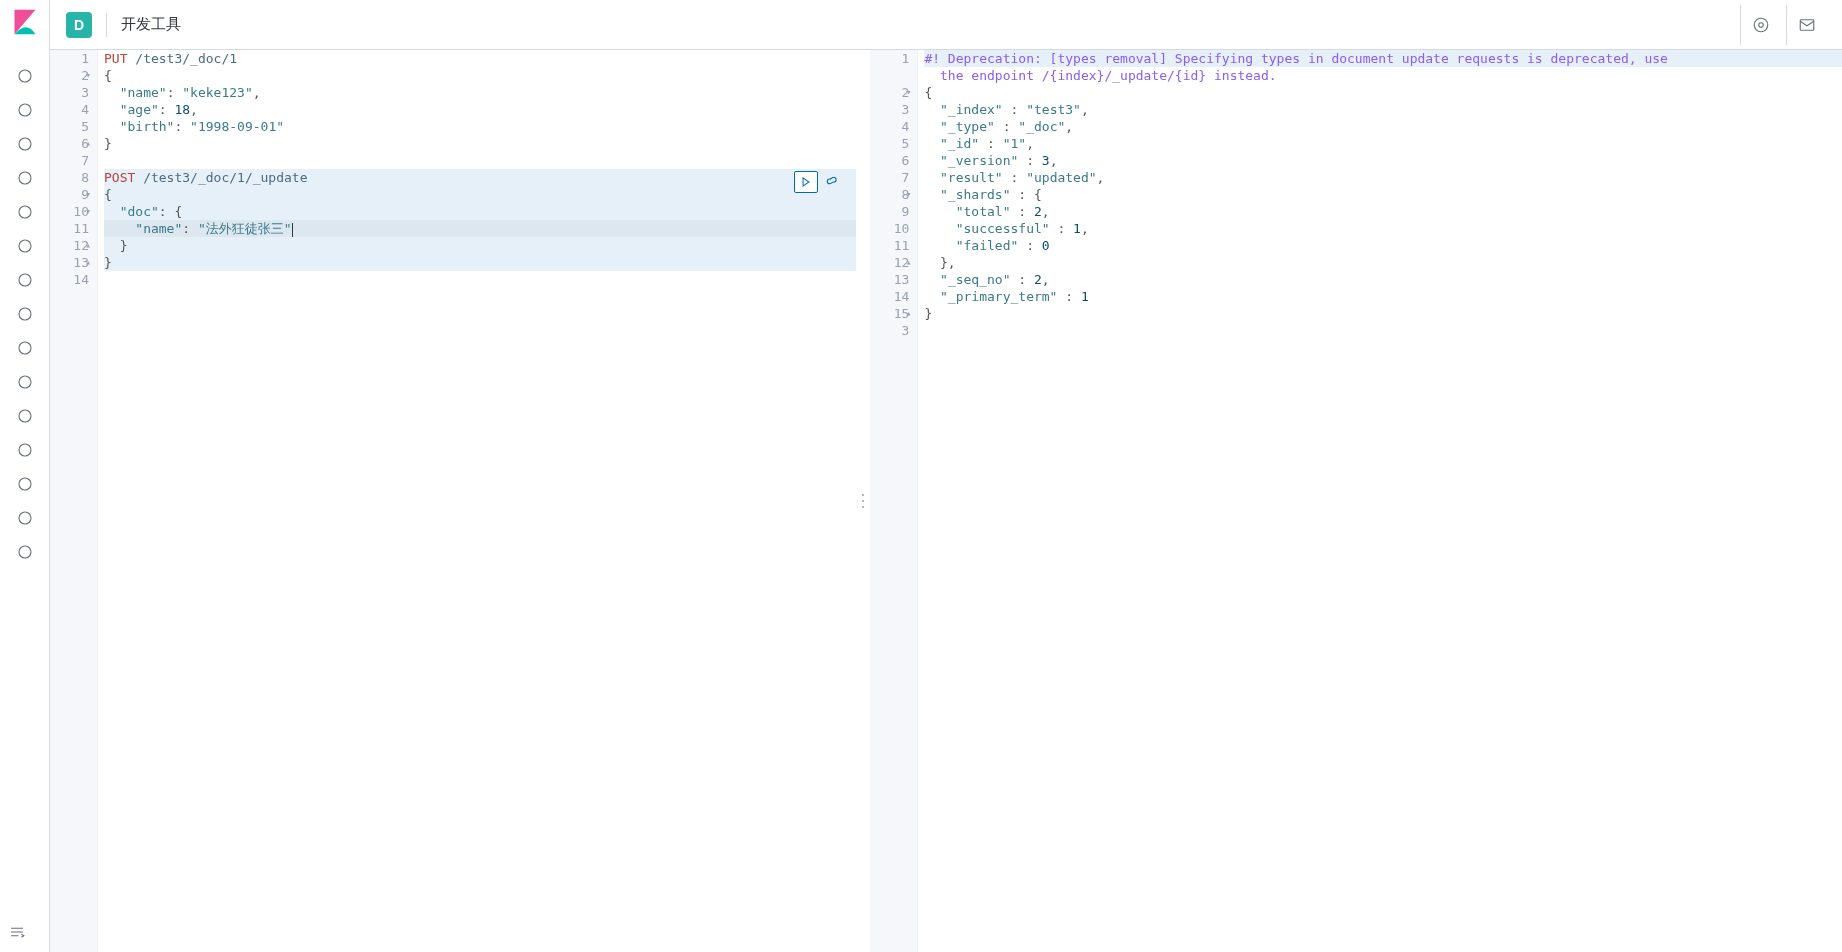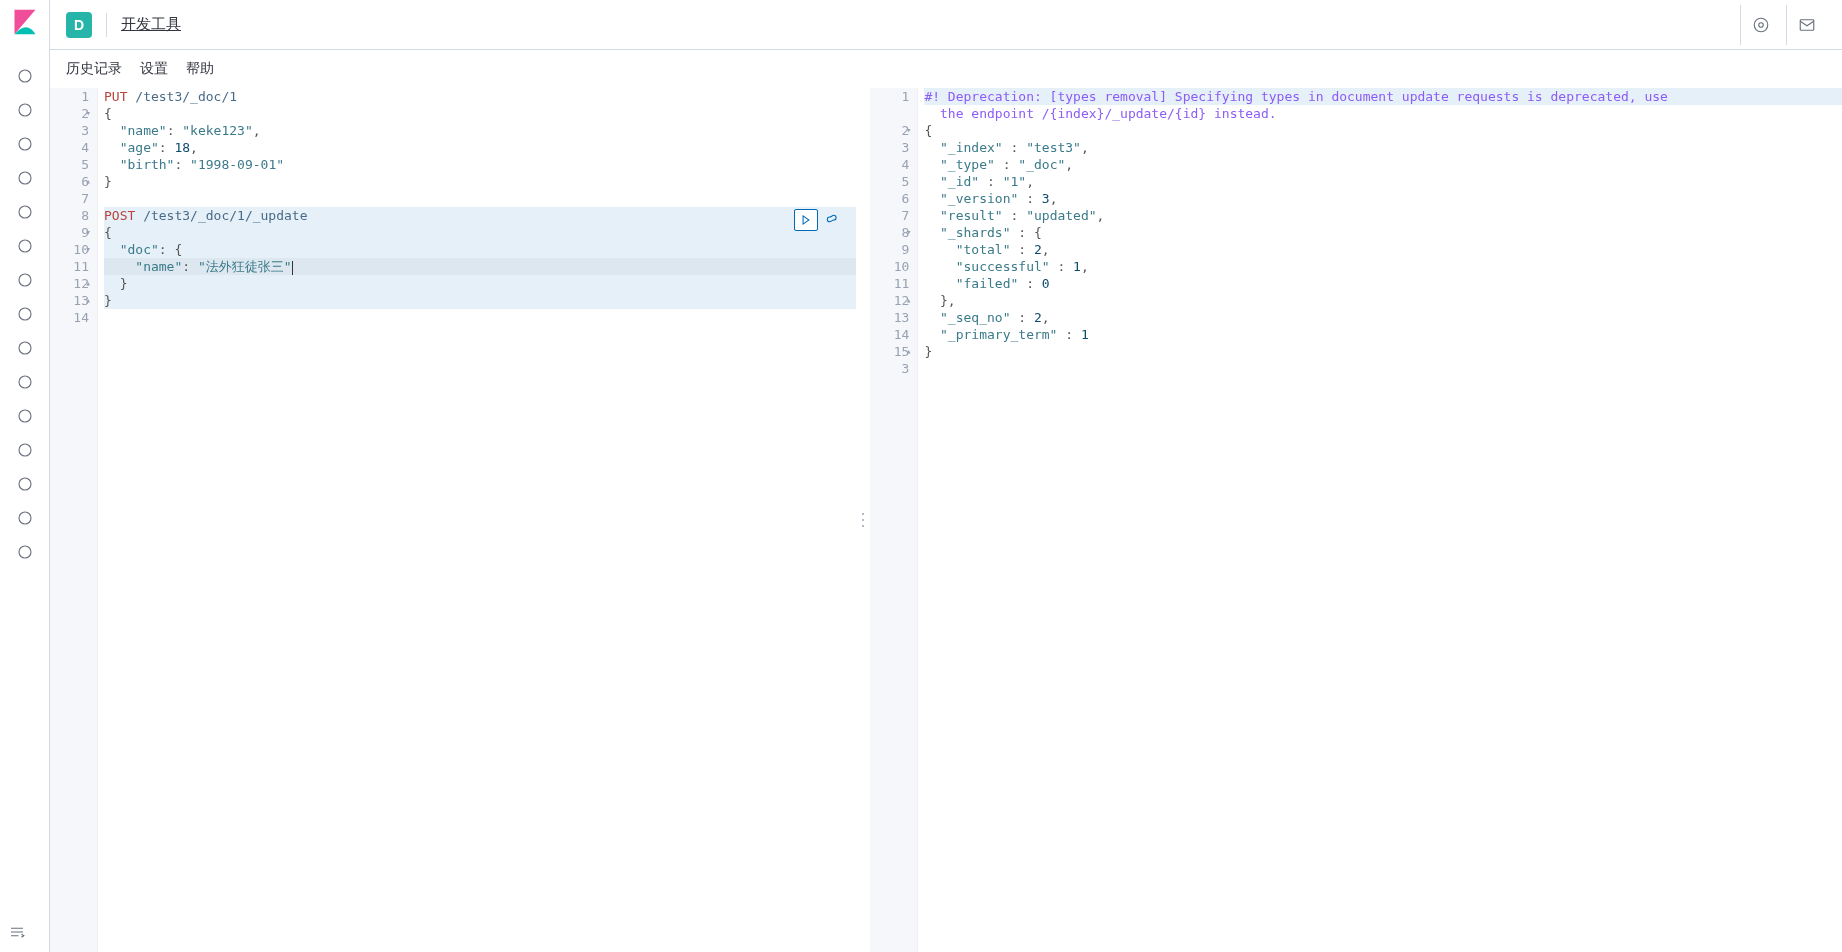--- a/index.html
+++ b/index.html
@@ -14,21 +14,21 @@
 .rail .icon svg { width: 18px; height: 18px; stroke: currentColor; fill: none; stroke-width: 1.5; }
 .rail .spacer { flex: 1; }
 
 
 .main { flex: 1; display: flex; flex-direction: column; }
 
 
 .topbar { height: 50px; border-bottom: 1px solid #d3dae6; display: flex; align-items: center; padding: 0 16px; }
 .topbar .space-badge { width: 26px; height: 26px; background: #26b5a8; color: #fff; border-radius: 4px; display: flex; align-items: center; justify-content: center; font-weight: 600; font-size: 14px; margin-right: 14px; }
 .topbar .divider { width: 1px; height: 24px; background: #d3dae6; margin-right: 14px; }
-.topbar .crumb { color: #343741; font-size: 15px; text-decoration: underline; }
+.topbar .crumb { color: #343741; font-size: 15px; }
 .topbar .right { margin-left: auto; display: flex; align-items: center; gap: 6px; }
 .topbar .rbtn { width: 40px; height: 40px; display:flex; align-items:center; justify-content:center; border-left: 1px solid #d3dae6; color:#69707d; cursor:pointer; }
 .topbar .rbtn svg { width:18px; height:18px; fill:none; stroke:currentColor; stroke-width:1.5; }
 
 
 .tabs { display: flex; align-items: center; padding: 0 16px; border-bottom: 1px solid #d3dae6; height: 48px; gap: 32px; }
 .tab { color: #343741; font-size: 16px; height: 100%; display: flex; align-items: center; cursor: pointer; border-bottom: 2px solid transparent; }
 .tab.active { color: #006bb4; border-bottom-color: #006bb4; }
 
 
@@ -183,25 +183,20 @@
         <div class="rbtn">
           <svg viewBox="0 0 24 24">
               <rect x="3" y="5" width="18" height="14" rx="1"></rect>
               <path d="M3 7l9 6 9-6"></path>
             </svg>
         </div>
       </div>
     </div>
 
 
-    <div class="subbar">
-      <span>历史记录</span>
-      <span>设置</span>
-      <span>帮助</span>
-    </div>
 
     <div class="panes">
       <div class="pane pane-left">
         <div class="gutter" id="req-gutter">
             <div class="gl">1</div>
             <div class="gl">2<span class="fold">▾</span></div>
             <div class="gl">3</div>
             <div class="gl">4</div>
             <div class="gl">5</div>
             <div class="gl">6<span class="fold">▴</span></div>

